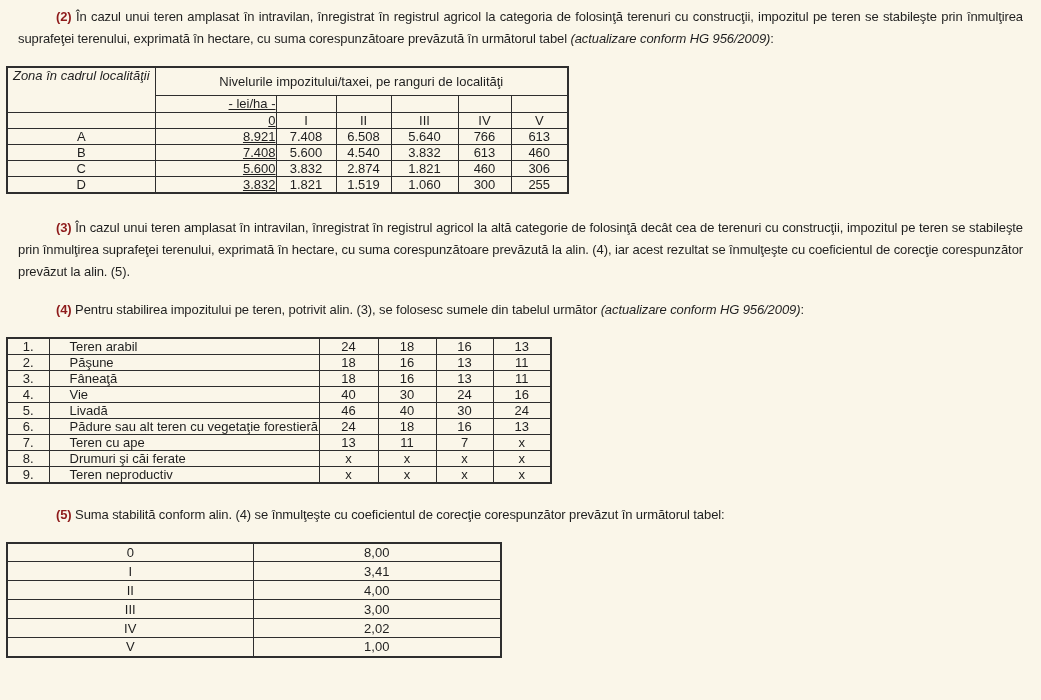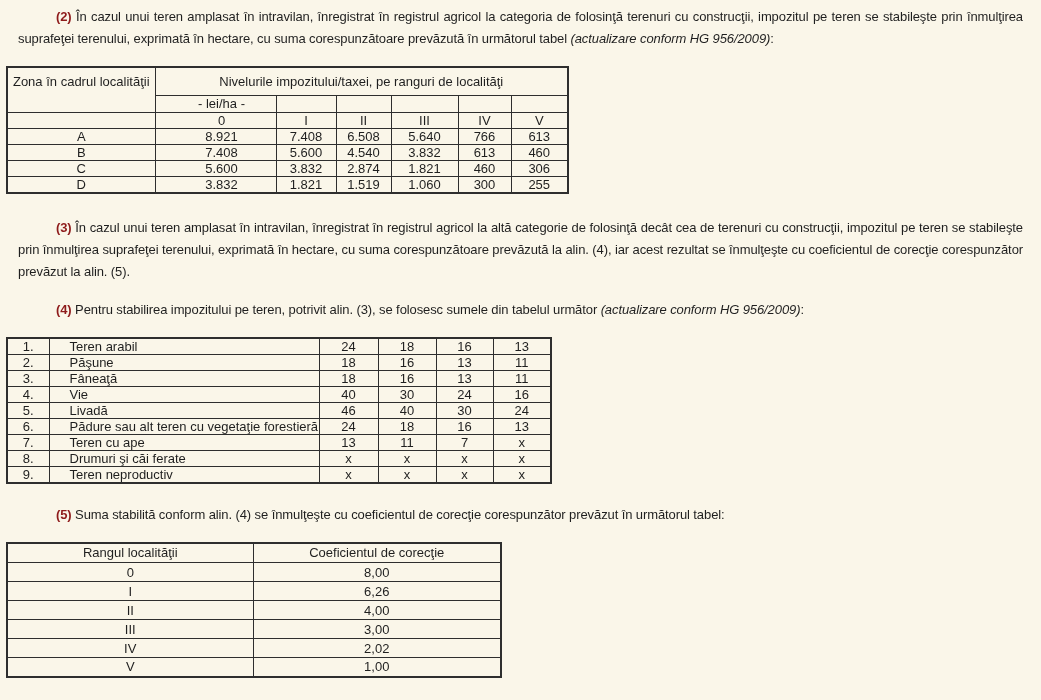--- a/index.html
+++ b/index.html
@@ -40,22 +40,22 @@
     overflow: hidden;
     white-space: nowrap;
   }
 
   
   #table1 { width: 561px; margin: 14px 0 0 6px; }
   #table1 .r-main  td { height: 28px; }
   #table1 .r-unit  td { height: 17px; }
   #table1 .r-ranks td { height: 16px; }
   #table1 .r-data  td { height: 16px; }
-  #table1 .corner { vertical-align: top; padding-top: 6px; }
-  #table1 .colzero { text-align: center; padding-left: 12px; }
+  #table1 .corner { vertical-align: top; padding-top: 0; font-style: italic; }
+  #table1 .colzero { text-align: right; padding-left: 12px; text-decoration: underline; }
 
   
   #table2 { width: 544px; margin: 2px 0 0 6px; }
   #table2 .r-head td { height: 55px; }
   #table2 .r-data td { height: 16px; }
   #table2 .nrhead { vertical-align: top; padding-top: 3px; line-height: 15px; }
   #table2 .zonahead { vertical-align: top; padding: 2px 0 3px 0; }
   #table2 .zonahead .stack {
     display: flex; flex-direction: column;
     justify-content: space-between; align-items: center;
@@ -253,33 +253,29 @@
 </table>
 
 <p class="para mt-p5"><span class="marker">(5)</span><span> Suma stabilită conform alin. (4) se înmulţeşte cu coeficientul de corecţie corespunzător prevăzut în următorul tabel:</span></p>
 
 <table id="table3">
   <colgroup>
     <col style="width:246px">
       <col style="width:248px">
   </colgroup>
   <tbody>
-    <tr class="r-head">
-      <td>Rangul localităţii</td>
-      <td>Coeficientul de corecţie</td>
-    </tr>
 
       <tr>
         <td>0</td>
         <td>8,00</td>
       </tr>
 
       <tr>
         <td>I</td>
-        <td>6,26</td>
+        <td>3,41</td>
       </tr>
 
       <tr>
         <td>II</td>
         <td>4,00</td>
       </tr>
 
       <tr>
         <td>III</td>
         <td>3,00</td>

